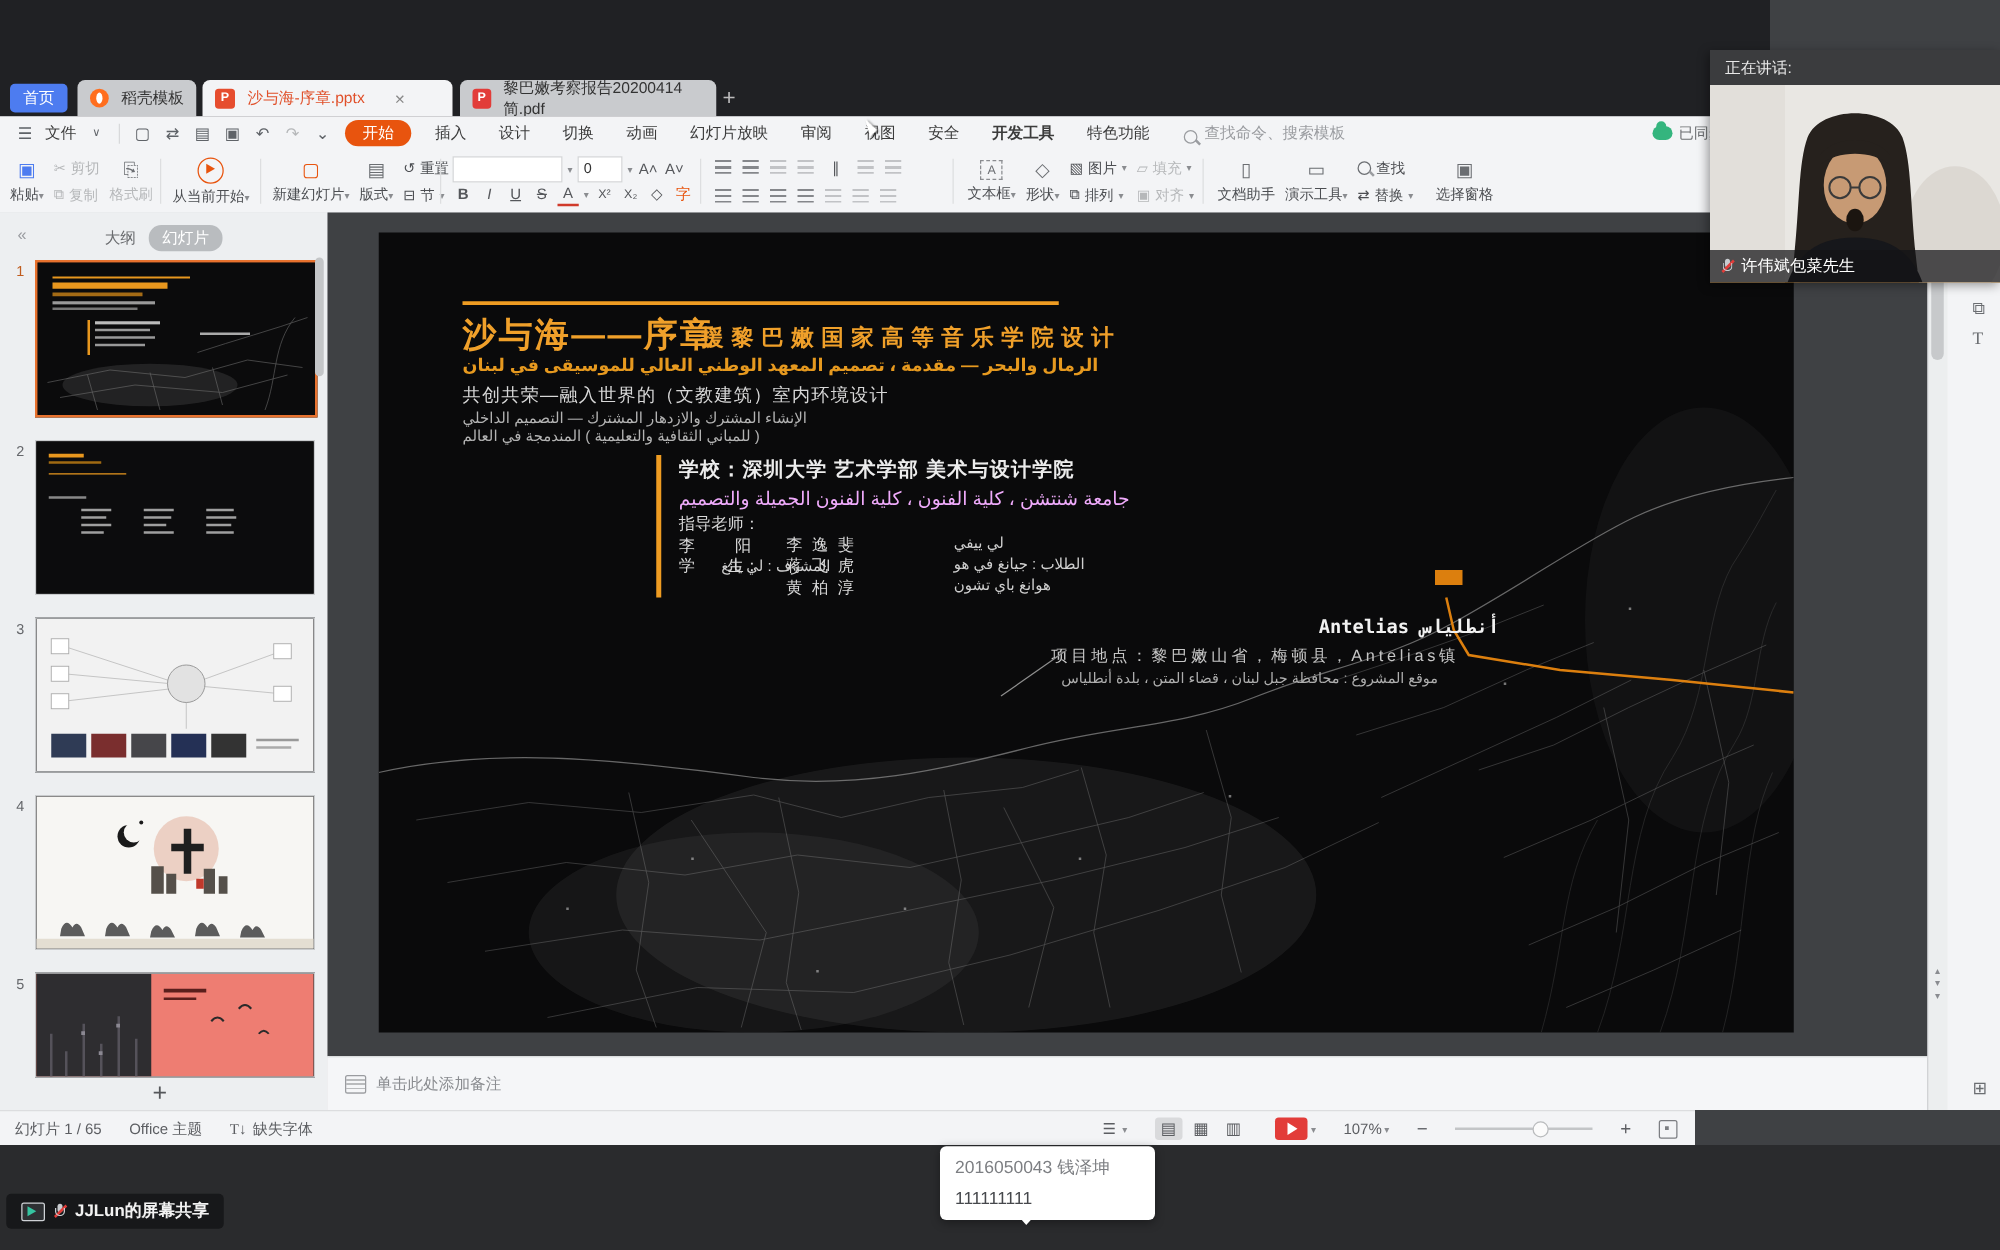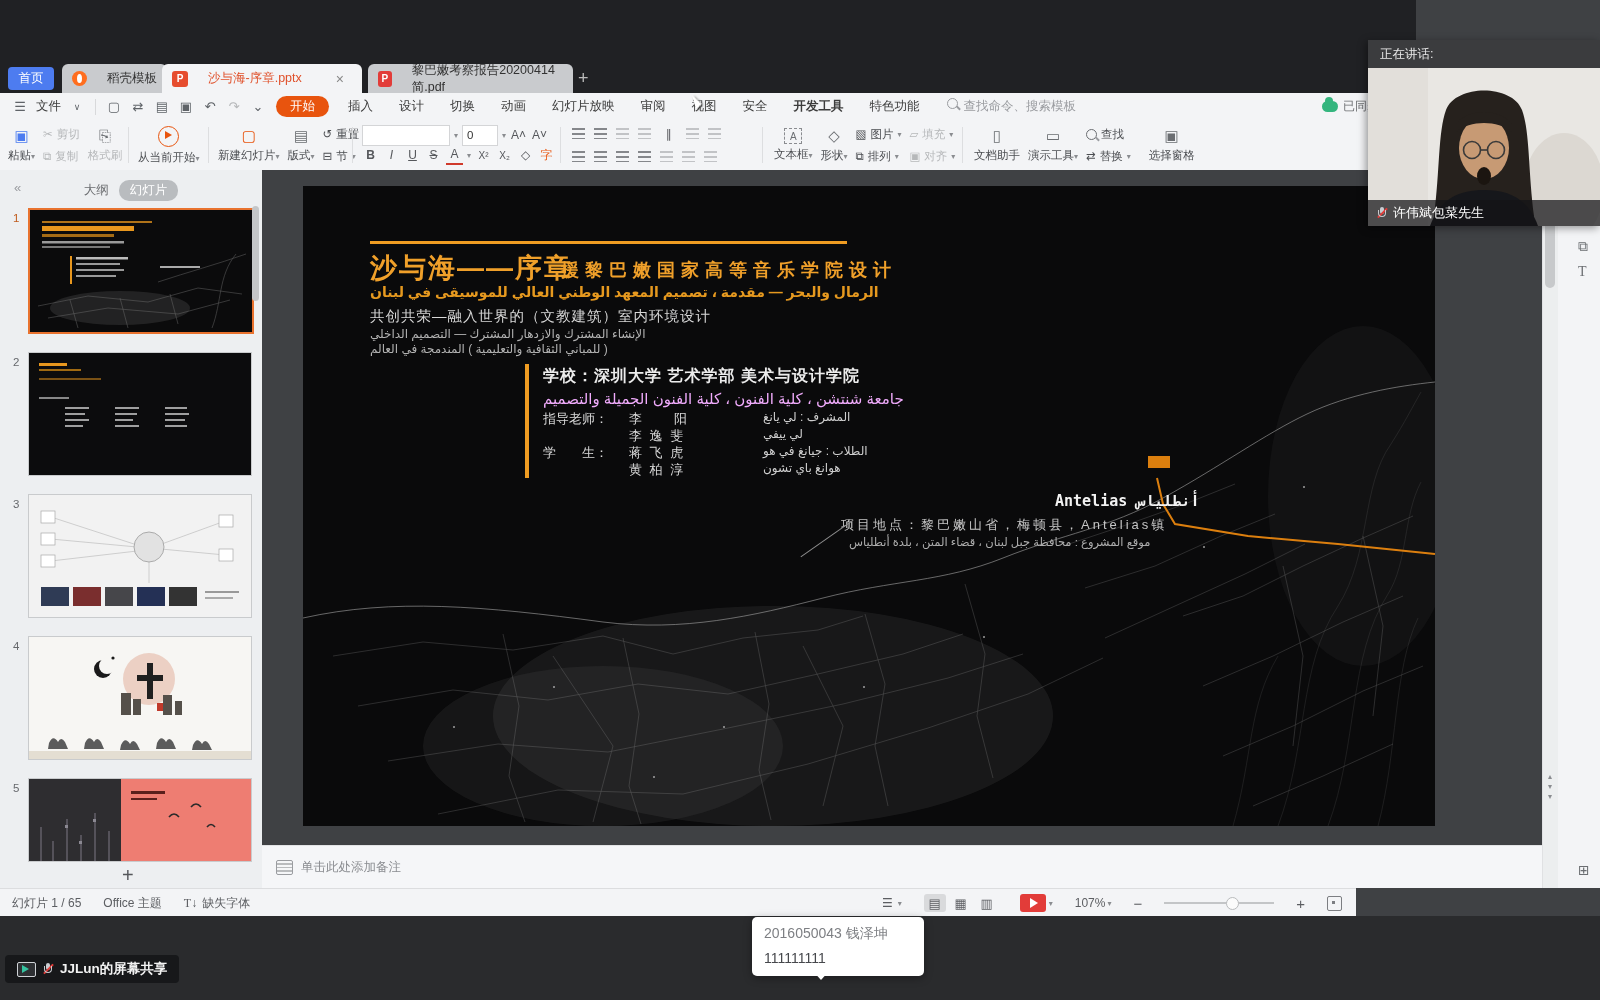--- a/index.html
+++ b/index.html
@@ -1,21 +1,21 @@
 <!DOCTYPE html>
 <html><head>
 <meta charset="utf-8">
 <style>
   html,body{margin:0;padding:0;background:#000;}
   .screen{position:relative;width:1600px;height:1000px;overflow:hidden;
           font-family:"Liberation Sans","DejaVu Sans",sans-serif;background:#3f4144;}
   .abs{position:absolute;}
   
   .top-band{left:0;top:0;width:1416px;height:93px;background:#202124;}
-  .tab{top:64px;height:29px;display:flex;align-items:center;gap:20px;padding:0 10px;
+  .tab{top:64px;height:29px;display:flex;align-items:center;gap:10px;padding:0 10px;
        font-size:12.5px;border-radius:6px 6px 0 0;color:#333;}
   .tab.gray{background:#c9cbce;}
   .tab.active{background:#f3f4f6;}
   .home-pill{left:8px;top:67px;width:46px;height:23px;background:#4d7cf0;color:#fff;
        font-size:12.5px;display:flex;align-items:center;justify-content:center;border-radius:4px;}
   .wps-badge{width:16px;height:16px;border-radius:3px;background:#e64d2e;color:#fff;
        font-size:10px;font-weight:bold;display:flex;align-items:center;justify-content:center;}
   .flame-badge{width:15px;height:15px;border-radius:50%;background:#ff6e1e;position:relative;}
   .flame-badge::after{content:"";position:absolute;left:5px;top:3px;width:5px;height:9px;
        border-radius:50%;background:#fff;}
@@ -23,21 +23,21 @@
   .newtab{left:578px;top:68px;color:#bbb;font-size:18px;}
   
   .menubar{left:0;top:93px;width:1600px;height:27px;background:#f3f4f6;display:flex;
        align-items:center;font-size:12.5px;color:#3c3c3c;border-bottom:1px solid #e4e5e7;}
   .menu-item{padding:0 13px;height:27px;display:flex;align-items:center;}
   .menu-pill{background:#e8540e;color:#fff;border-radius:11px;height:21px;padding:0 14px;
        display:flex;align-items:center;margin:0 6px;}
   .qicon{width:20px;height:18px;display:flex;align-items:center;justify-content:center;
        color:#5f6368;font-size:13px;margin:0 2px;}
   .dim{color:#b6b8ba;}
-  .searchbox{display:flex;align-items:flex-start;gap:6px;color:#9a9ca0;margin-left:14px;}
+  .searchbox{display:flex;align-items:flex-end;gap:6px;color:#9a9ca0;margin-left:14px;}
   .mag{width:9px;height:9px;border:1.5px solid #9a9ca0;border-radius:50%;position:relative;}
   .mag::after{content:"";position:absolute;left:8px;top:8px;width:5px;height:1.5px;
        background:#9a9ca0;transform:rotate(45deg);}
   .sync{position:absolute;left:1322px;top:98px;display:flex;gap:5px;align-items:center;
        font-size:12px;color:#6d6f72;}
   .cloud{width:16px;height:11px;background:#34b57e;border-radius:6px;position:relative;}
   .cloud::before{content:"";position:absolute;left:3px;top:-4px;width:8px;height:8px;
        background:#34b57e;border-radius:50%;}
   
   .ribbon{left:0;top:120px;width:1600px;height:50px;background:#f3f4f6;
@@ -573,21 +573,21 @@
     <div class="t title-sub orange">援黎巴嫩国家高等音乐学院设计</div>
     <div class="t title-ar">الرمال والبحر — مقدمة ، تصميم المعهد الوطني العالي للموسيقى في لبنان</div>
     <div class="t sub-cn">共创共荣—融入世界的（文教建筑）室内环境设计</div>
     <div class="t sub-ar" style="left:67px;top:141px;">الإنشاء المشترك والازدهار المشترك — التصميم الداخلي</div>
     <div class="t sub-ar" style="left:67px;top:156px;">( للمباني الثقافية والتعليمية ) المندمجة في العالم</div>
     <div class="info-bar"></div>
     <div class="t school">
       <span>学校：</span><span>深圳大学 艺术学部 美术与设计学院</span>
     </div>
     <div class="t school-ar">جامعة شنتشن ، كلية الفنون ، كلية الفنون الجميلة والتصميم</div>
-    <div class="irow" style="top:224px;">
+    <div class="irow" style="top:224px;flex-direction:column;">
       <span class="lb">指导老师：</span>
         <span class="nm">李　　阳</span>
         <span class="ar">المشرف : لي يانغ</span>
     </div>
     <div class="irow" style="top:241px;">
       <span class="lb"></span>
         <span class="nm">李 逸 斐</span>
         <span class="ar">لي ييفي</span>
     </div>
     <div class="irow" style="top:258px;">

